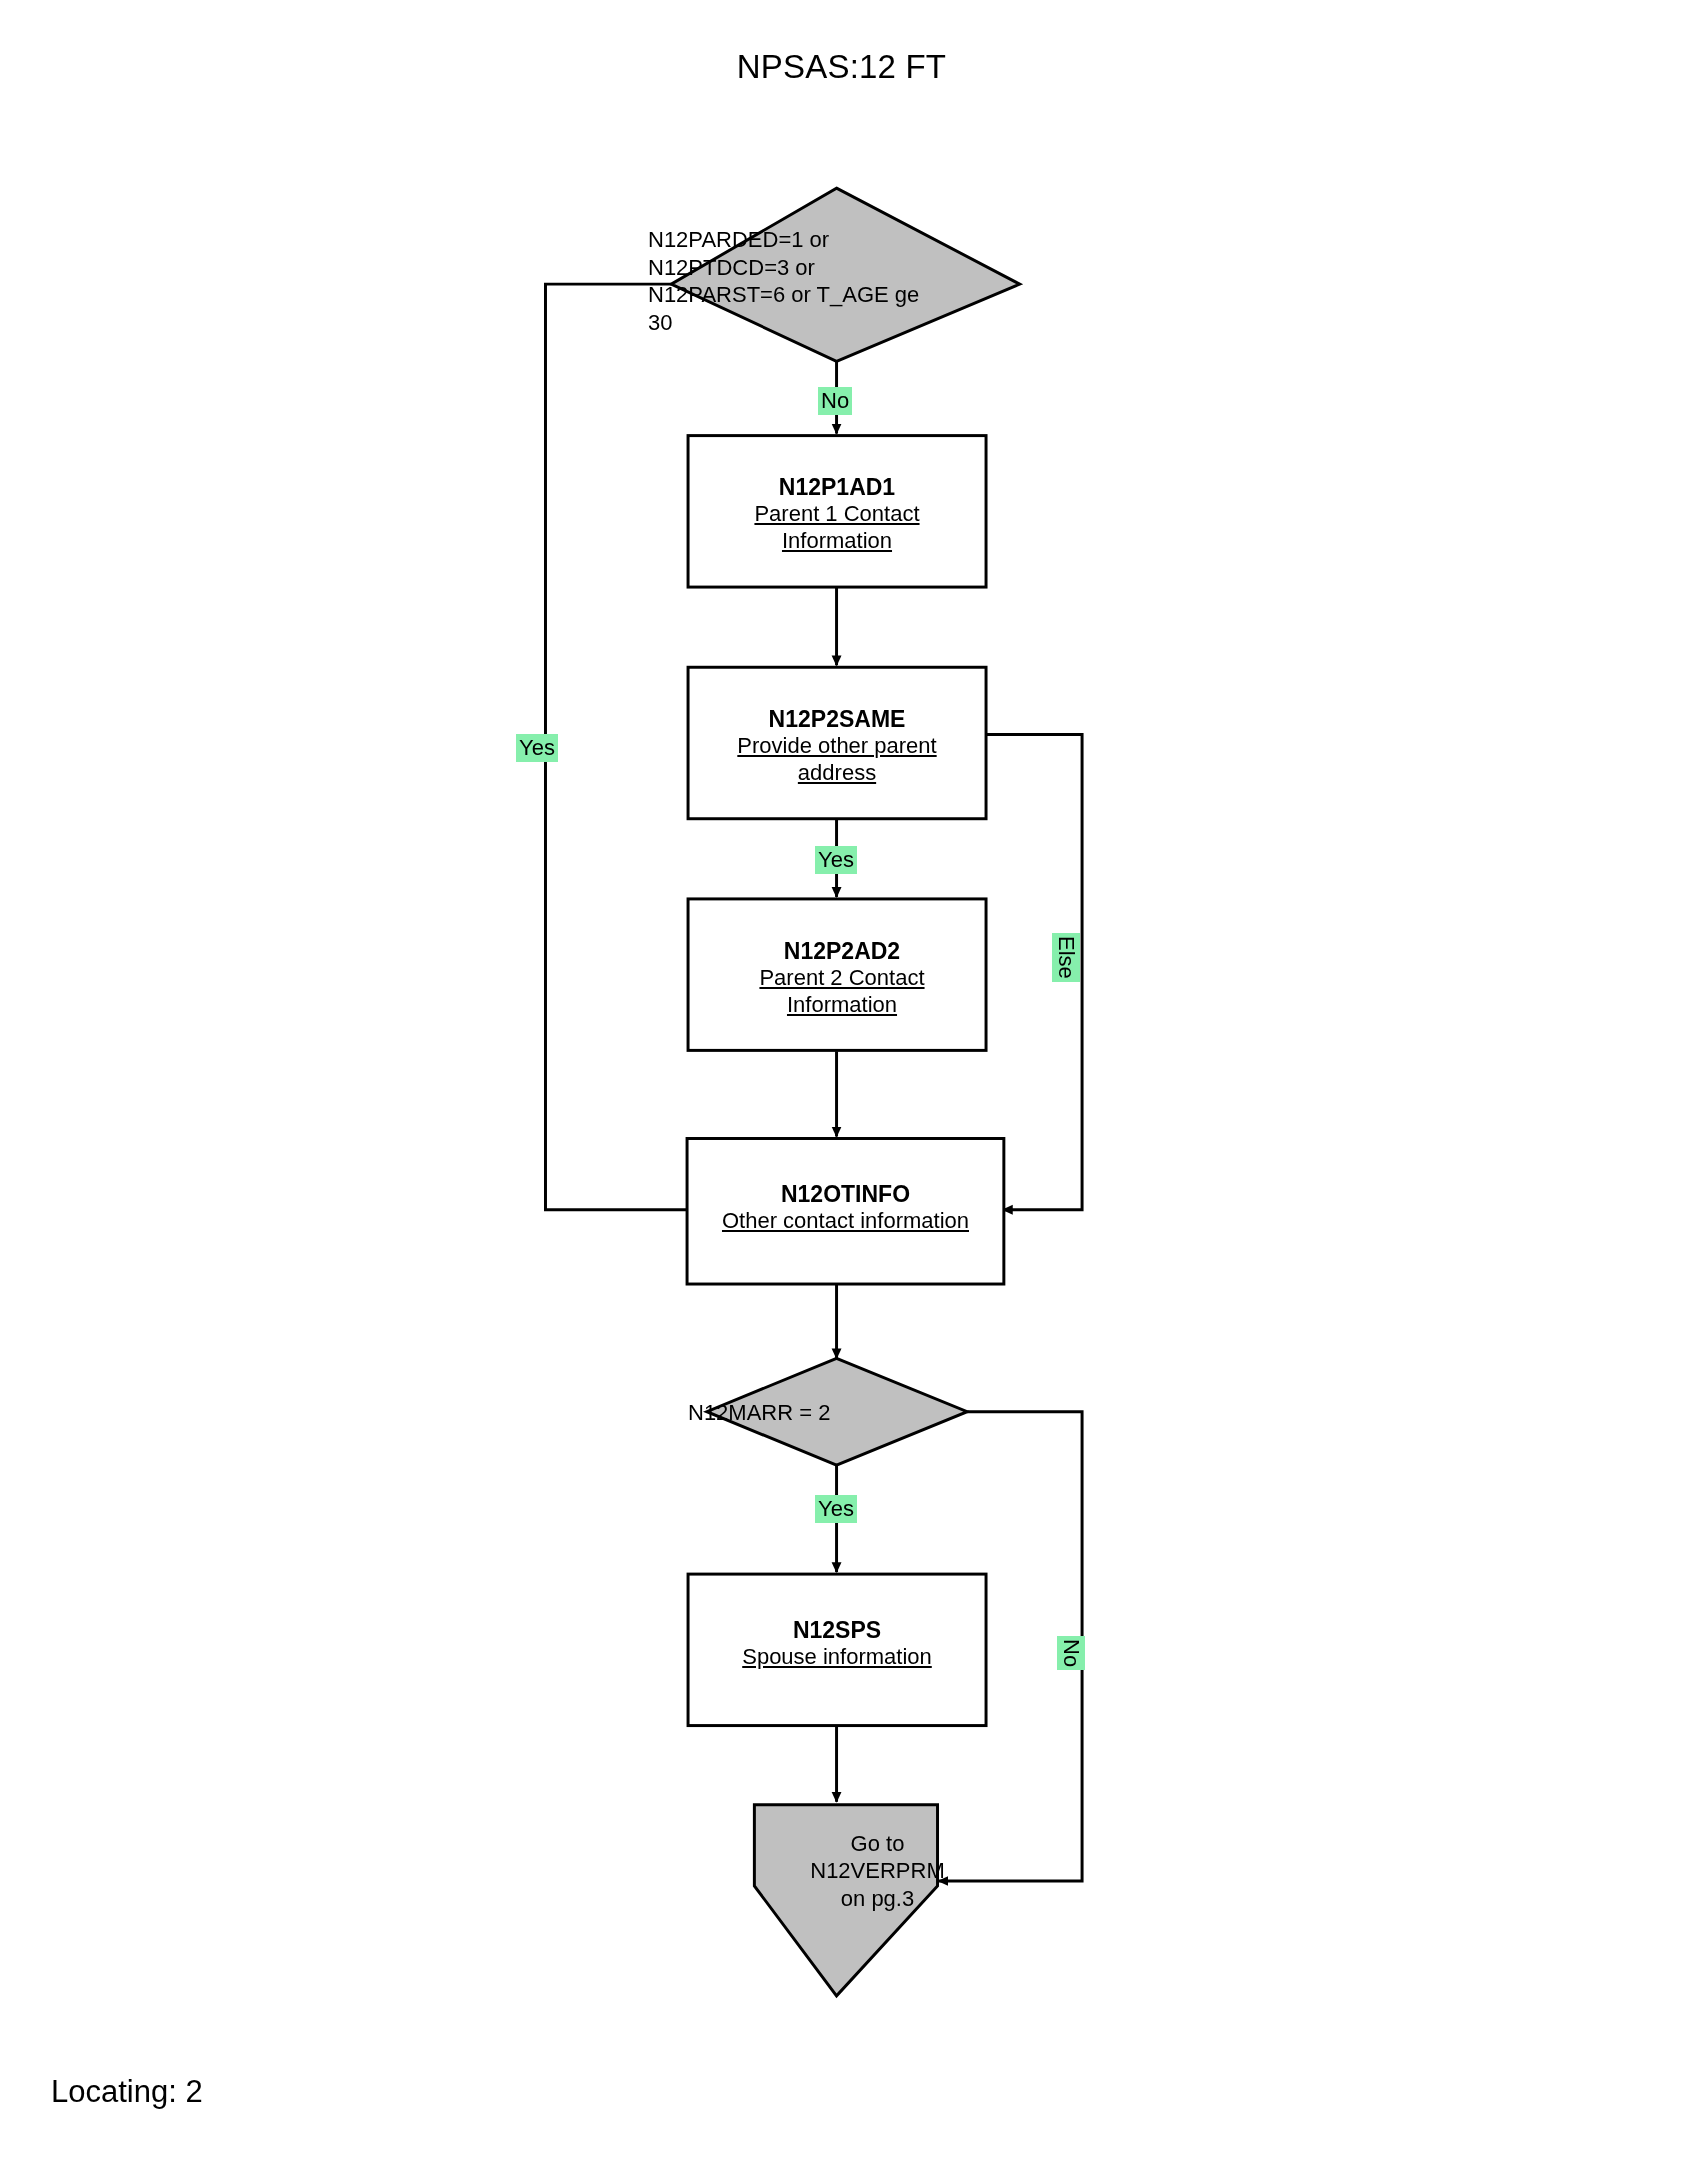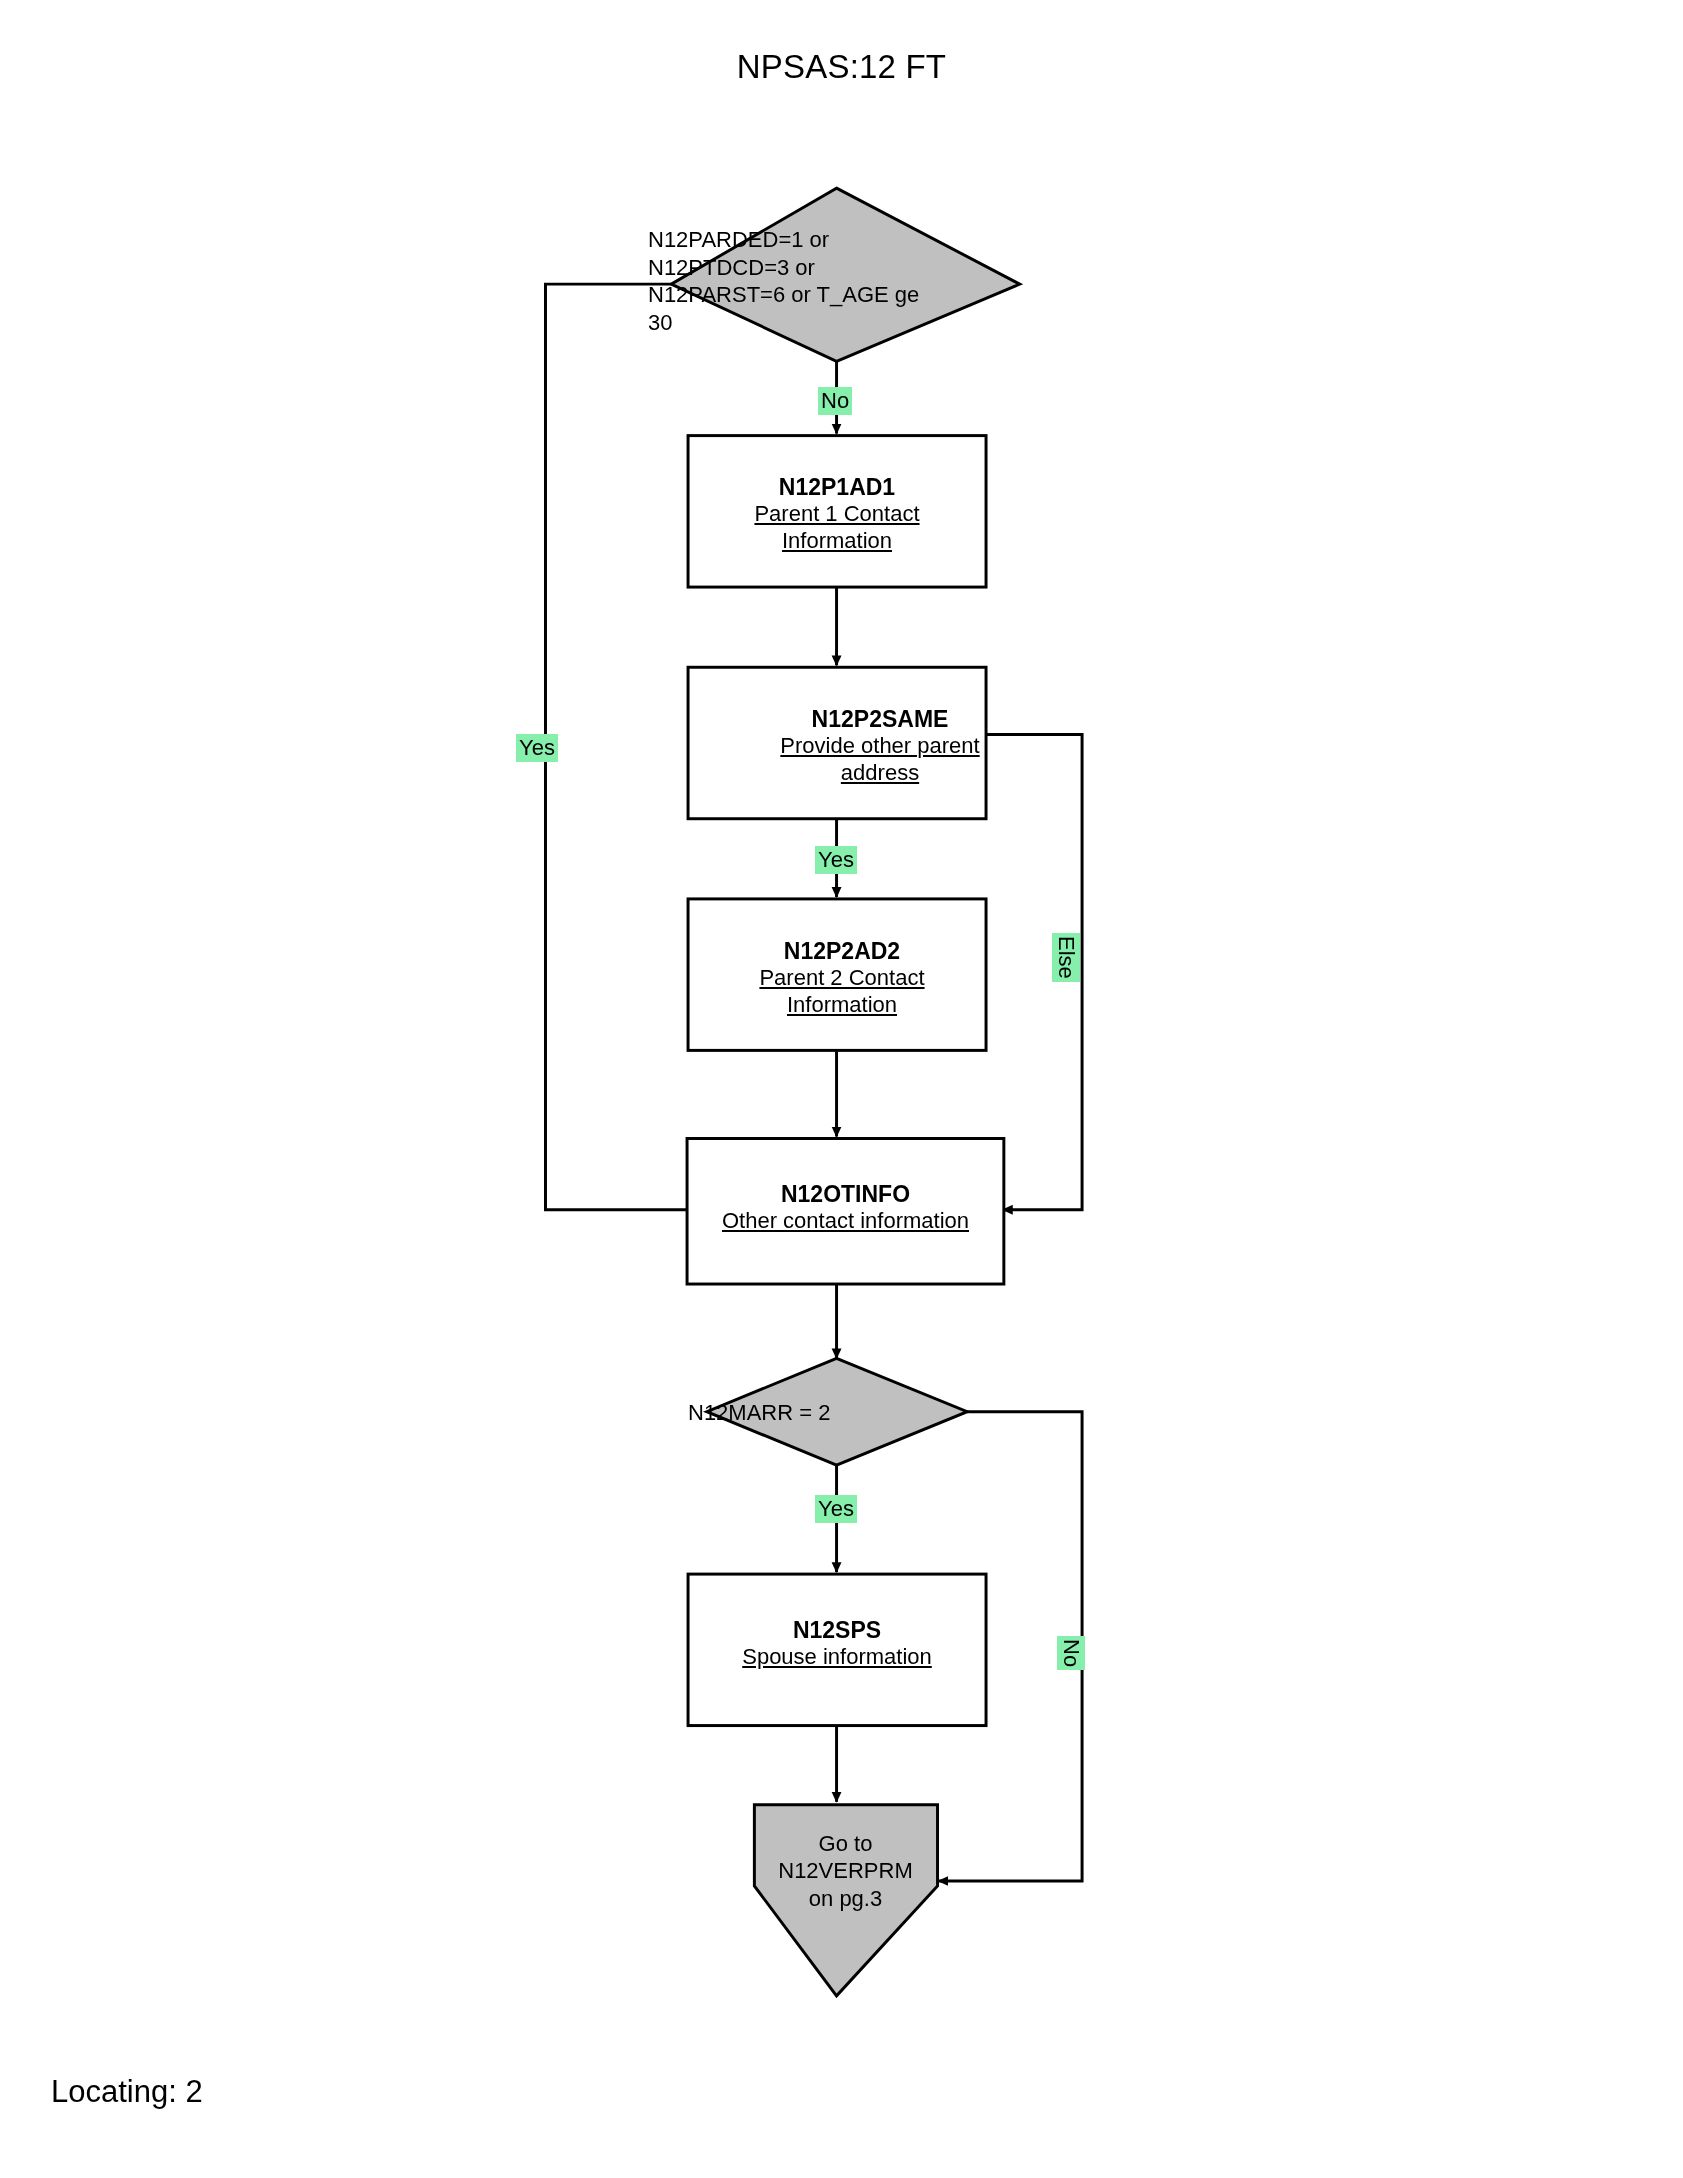--- a/index.html
+++ b/index.html
@@ -71,20 +71,21 @@
     color: #000;
     pointer-events: none;
   }
   .terminal-text {
     position: absolute;
     text-align: center;
     line-height: 1.24;
     font-size: 22px;
     color: #000;
     pointer-events: none;
+    padding-left: 32px;
   }
   .edge-label {
     position: absolute;
     font-size: 22px;
     color: #000;
     background: #86efac;
     padding: 1px 3px;
     pointer-events: none;
     white-space: nowrap;
   }
@@ -151,21 +152,21 @@
     <span>N12PARST=6 or T_AGE ge</span><br>
     <span>30</span>
   </div>
 
   <div class="node-text" style="left:688px; top:473px; width:298px;">
     <span class="code">N12P1AD1</span>
     <span class="desc">Parent 1 Contact</span>
     <span class="desc">Information</span>
   </div>
 
-  <div class="node-text" style="left:688px; top:705px; width:298px;padding-left:43px;">
+  <div class="node-text" style="left:688px; top:705px; width:298px;">
     <span class="code">N12P2SAME</span>
     <span class="desc">Provide other parent</span>
     <span class="desc">address</span>
   </div>
 
   <div class="node-text" style="left:688px; top:937px; width:308px;">
     <span class="code">N12P2AD2</span>
     <span class="desc">Parent 2 Contact</span>
     <span class="desc">Information</span>
   </div>

